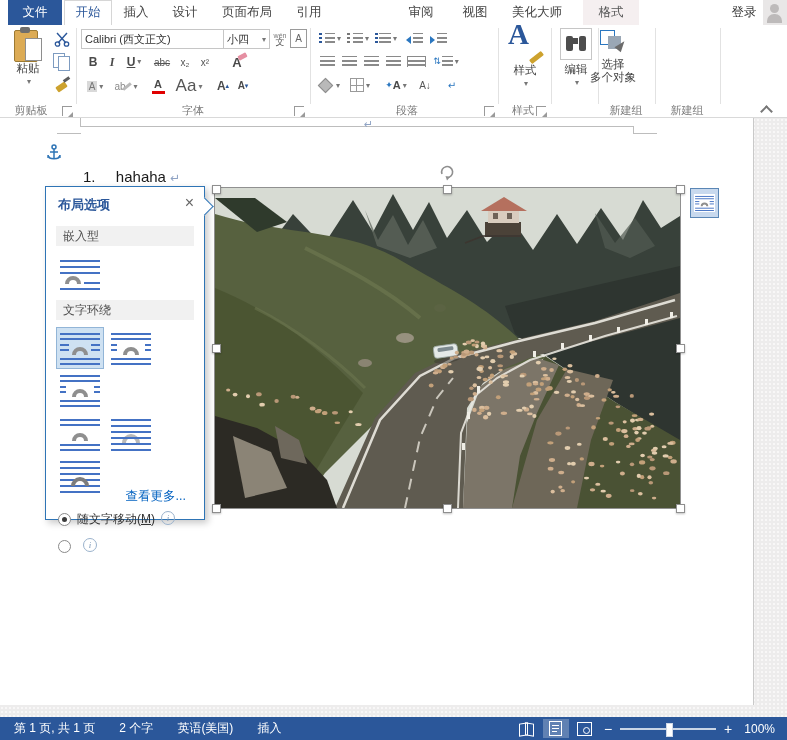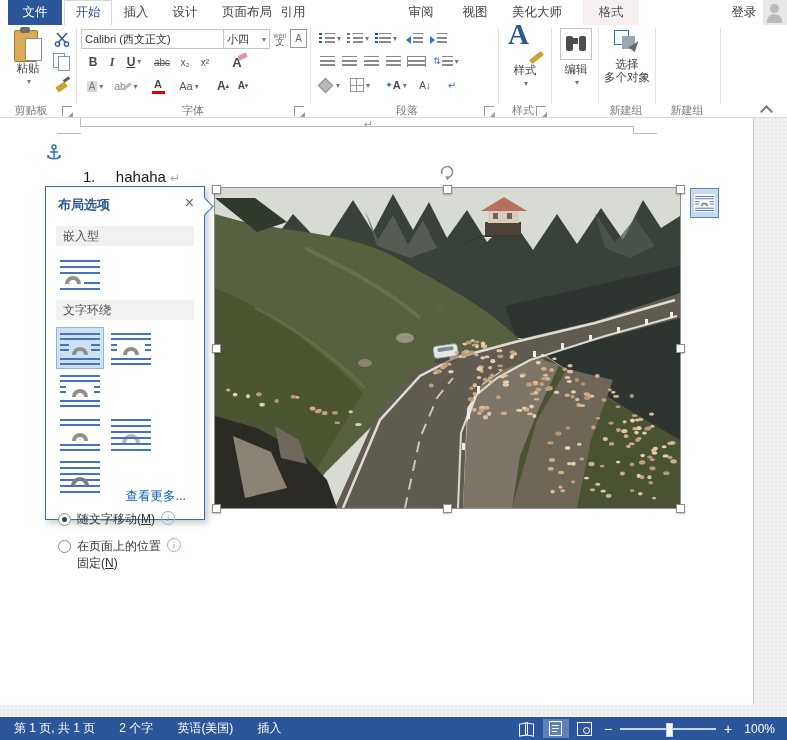--- a/index.html
+++ b/index.html
@@ -100,21 +100,21 @@
 <body>
 
 <div id="app">
 
   <div id="tabbar">
     <div class="tab file" style="left:8px;width:54px;">文件</div>
     <div class="tab active" style="left:64px;width:46px;">开始</div>
     <div class="tab" style="left:113px;width:46px;">插入</div>
     <div class="tab" style="left:162px;width:46px;">设计</div>
     <div class="tab" style="left:211px;width:72px;">页面布局</div>
-    <div class="tab" style="left:270px;width:46px;">引用</div>
+    <div class="tab" style="left:286px;width:46px;">引用</div>
     <div class="tab" style="left:335px;width:46px;margin-top:40px;">邮件</div>
     <div class="tab" style="left:398px;width:46px;">审阅</div>
     <div class="tab" style="left:452px;width:46px;">视图</div>
     <div class="tab" style="left:501px;width:72px;">美化大师</div>
     <div class="tab contextual" style="left:583px;width:56px;">格式</div>
     <div class="tab signin" style="left:725px;width:38px;">登录</div>
     <div id="avatar">
         <span class="head"></span>
         <span class="body"></span>
       </div>
@@ -200,21 +200,21 @@
     <div class="rbtn" style="left:111px;top:52px;width:30px;height:18px;">
       <span style="font-size:10px;color:#8a8a8a;">ab</span>
       <i style="width:10px;height:3px;background:#b9b9b9;transform:rotate(-40deg);margin-left:-4px;"></i>
       <span class="dd">▾</span>
     </div>
     <div class="rbtn" style="left:145px;top:52px;width:26px;height:18px;flex-direction:column;">
       <span class="ltr" style="font-size:11px;">A</span>
       <i style="width:13px;height:3px;background:#E00000;margin-top:1px;"></i>
     </div>
     <div class="rbtn" style="left:175px;top:52px;width:28px;height:18px;">
-      <span style="font-size:11px;color:#555;">Aa</span>
+      <span style="font-size:17px;color:#555;">Aa</span>
         <span class="dd">▾</span>
     </div>
     <div class="rbtn" style="left:214px;top:52px;width:18px;height:18px;">
       <span class="ltr" style="font-size:12px;">A</span>
         <span style="font-size:7px;color:#2b579a;">▴</span>
     </div>
     <div class="rbtn" style="left:234px;top:52px;width:18px;height:18px;">
       <span class="ltr" style="font-size:10px;">A</span>
         <span style="font-size:7px;color:#2b579a;">▾</span>
     </div>
@@ -314,21 +314,21 @@
       <span style="position:relative;width:30px;height:30px;border:1px solid #c6c6c6;display:block;margin-bottom:3px;">
         <i style="position:absolute;left:5px;top:7px;width:7px;height:15px;background:#4d4d4d;border-radius:2px;"></i>
         <i style="position:absolute;right:5px;top:7px;width:7px;height:15px;background:#4d4d4d;border-radius:2px;"></i>
         <i style="position:absolute;left:12px;top:9px;width:5px;height:6px;background:#4d4d4d;"></i>
       </span>
       <span>编辑</span>
       <span class="dd">▾</span>
     </div>
     <div class="gsep" style="left:598px;"></div>
 
-    <div class="bigbtn" style="left:602px;width:50px;justify-content:space-between;">
+    <div class="bigbtn" style="left:588px;width:50px;justify-content:space-between;">
       <span style="position:relative;width:28px;height:28px;display:block;margin-bottom:2px;">
         <i style="position:absolute;left:1px;top:2px;width:13px;height:13px;border:1.5px solid #2b77c0;"></i>
         <i style="position:absolute;left:9px;top:8px;width:13px;height:13px;background:#9aa7b5;"></i>
         <i style="position:absolute;left:18px;top:12px;width:0;height:0;border-style:solid;border-width:0 4px 11px 4px;border-color:transparent transparent #6b6b6b transparent;transform:rotate(38deg);"></i>
       </span>
       <span>选择</span>
       <span>多个对象</span>
     </div>
     <div class="glabel" style="left:600px;width:52px;">新建组</div>
     <div class="gsep" style="left:655px;"></div>
@@ -738,24 +738,20 @@
               <path d="M11 27 A9 9 0 0 1 29 27 L25 27 A5 5 0 0 0 15 27 Z" fill="#7d7d7d"></path>
             </svg></span>
       </div>
       <div class="radio-row">
         <span class="rcirc on"></span>
         <span><span>随文字移动(</span><span class="ukey">M</span><span>)</span></span>
         <span class="iinfo">i</span>
       </div>
       <div class="radio-row">
         <span class="rcirc"></span>
-        <span>
-          <span>在页面上的位置</span><br>
-          <span>固定(</span><span class="ukey">N</span><span>)</span>
-        </span>
         <span class="iinfo">i</span>
       </div>
       <a id="seemore">查看更多...</a>
     </div>
   </div>
 
   <div id="statusbar">
     <span class="sitem">第 1 页, 共 1 页</span>
     <span class="sitem" style="margin-left:24px;">2 个字</span>
     <span class="sitem" style="margin-left:24px;">英语(美国)</span>

